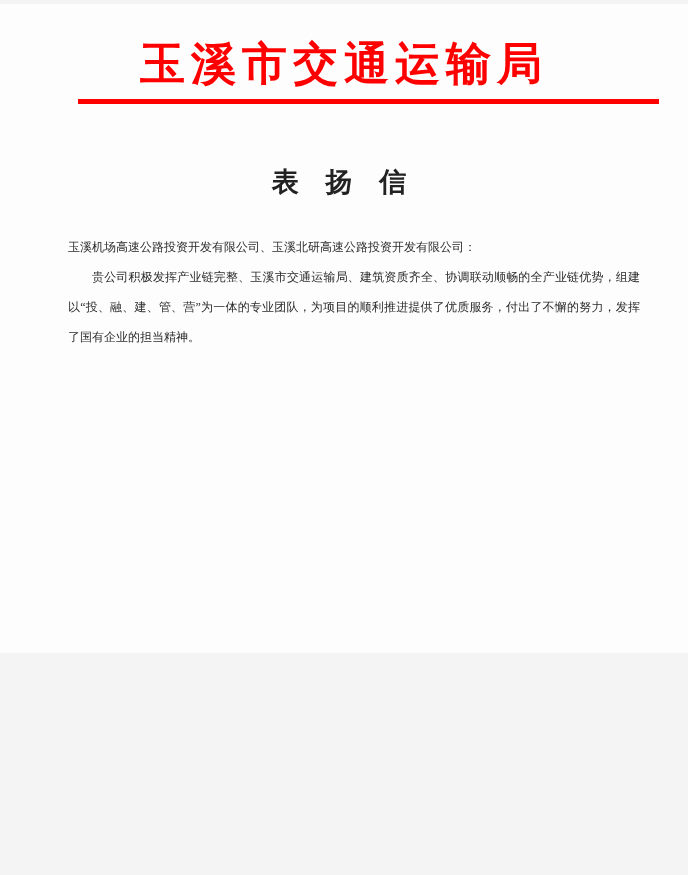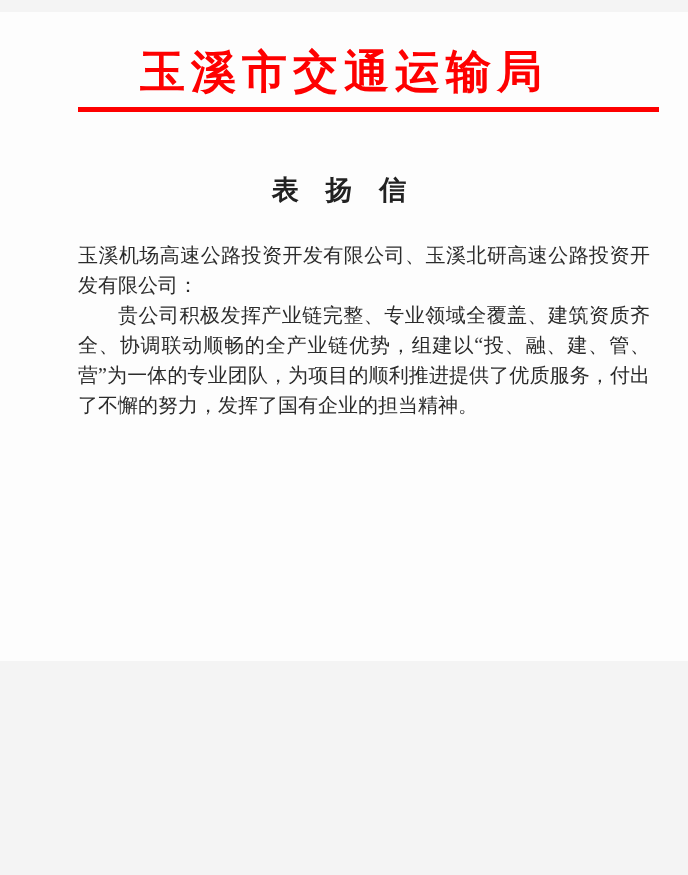--- a/index.html
+++ b/index.html
@@ -5,21 +5,21 @@
   html, body {
     margin: 0;
     padding: 0;
     background: #f4f4f4;
     font-family: "Liberation Serif", "DejaVu Serif", serif;
   }
   .page {
     position: relative;
     width: 688px;
     height: 649px;
-    margin: 12px auto;
+    margin: 4px auto;
     background: #fdfdfd;
     overflow: hidden;
   }
   .agency {
     position: absolute;
     top: 30px;
     left: 0;
     width: 100%;
     text-align: center;
     font-size: 45px;
@@ -44,23 +44,23 @@
     margin: 0;
     text-align: center;
     font-size: 27px;
     font-weight: bold;
     letter-spacing: 10px;
     color: #222;
   }
   .body-block {
     position: absolute;
     top: 228px;
-    left: 78px;
+    left: 68px;
     width: 572px;
-    font-size: 20px;
+    font-size: 12px;
     line-height: 30px;
     color: #2b2b2b;
     text-align: justify;
   }
   .body-block p {
     margin: 0;
     text-indent: 2em;
   }
   .body-block p.salutation {
     text-indent: 0;
@@ -106,21 +106,21 @@
 <div class="page">
 
   <div class="agency">玉溪市交通运输局</div>
 
   <div class="redline"></div>
 
   <h1 class="doc-title">表 扬 信</h1>
 
   <div class="body-block">
     <p class="salutation">玉溪机场高速公路投资开发有限公司、玉溪北研高速公路投资开发有限公司：</p>
-    <p>贵公司积极发挥产业链完整、专业领域全覆盖、建筑资质齐全、协调联动顺畅的全产业链优势，组建以“投、融、建、管、营”为一体的专业团队，为项目的顺利推进提供了优质服务，付出了不懈的努力，发挥了国有企业的担当精神。</p>
+    <p>贵公司积极发挥产业链完整、玉溪市交通运输局、建筑资质齐全、协调联动顺畅的全产业链优势，组建以“投、融、建、管、营”为一体的专业团队，为项目的顺利推进提供了优质服务，付出了不懈的努力，发挥了国有企业的担当精神。</p>
   </div>
 
   <div class="date-line">2022 年 12 月 1 日</div>
 
   <div class="seal">
     <svg width="160" height="160" viewBox="0 0 160 160">
       <defs>
         <path id="sealArcTop" d="M 31.1 97.8 A 52 52 0 1 1 128.9 97.8" fill="none"></path>
         <path id="sealArcBottom" d="M 30.6 108.5 A 57 57 0 0 0 129.4 108.5" fill="none"></path>
       </defs>

